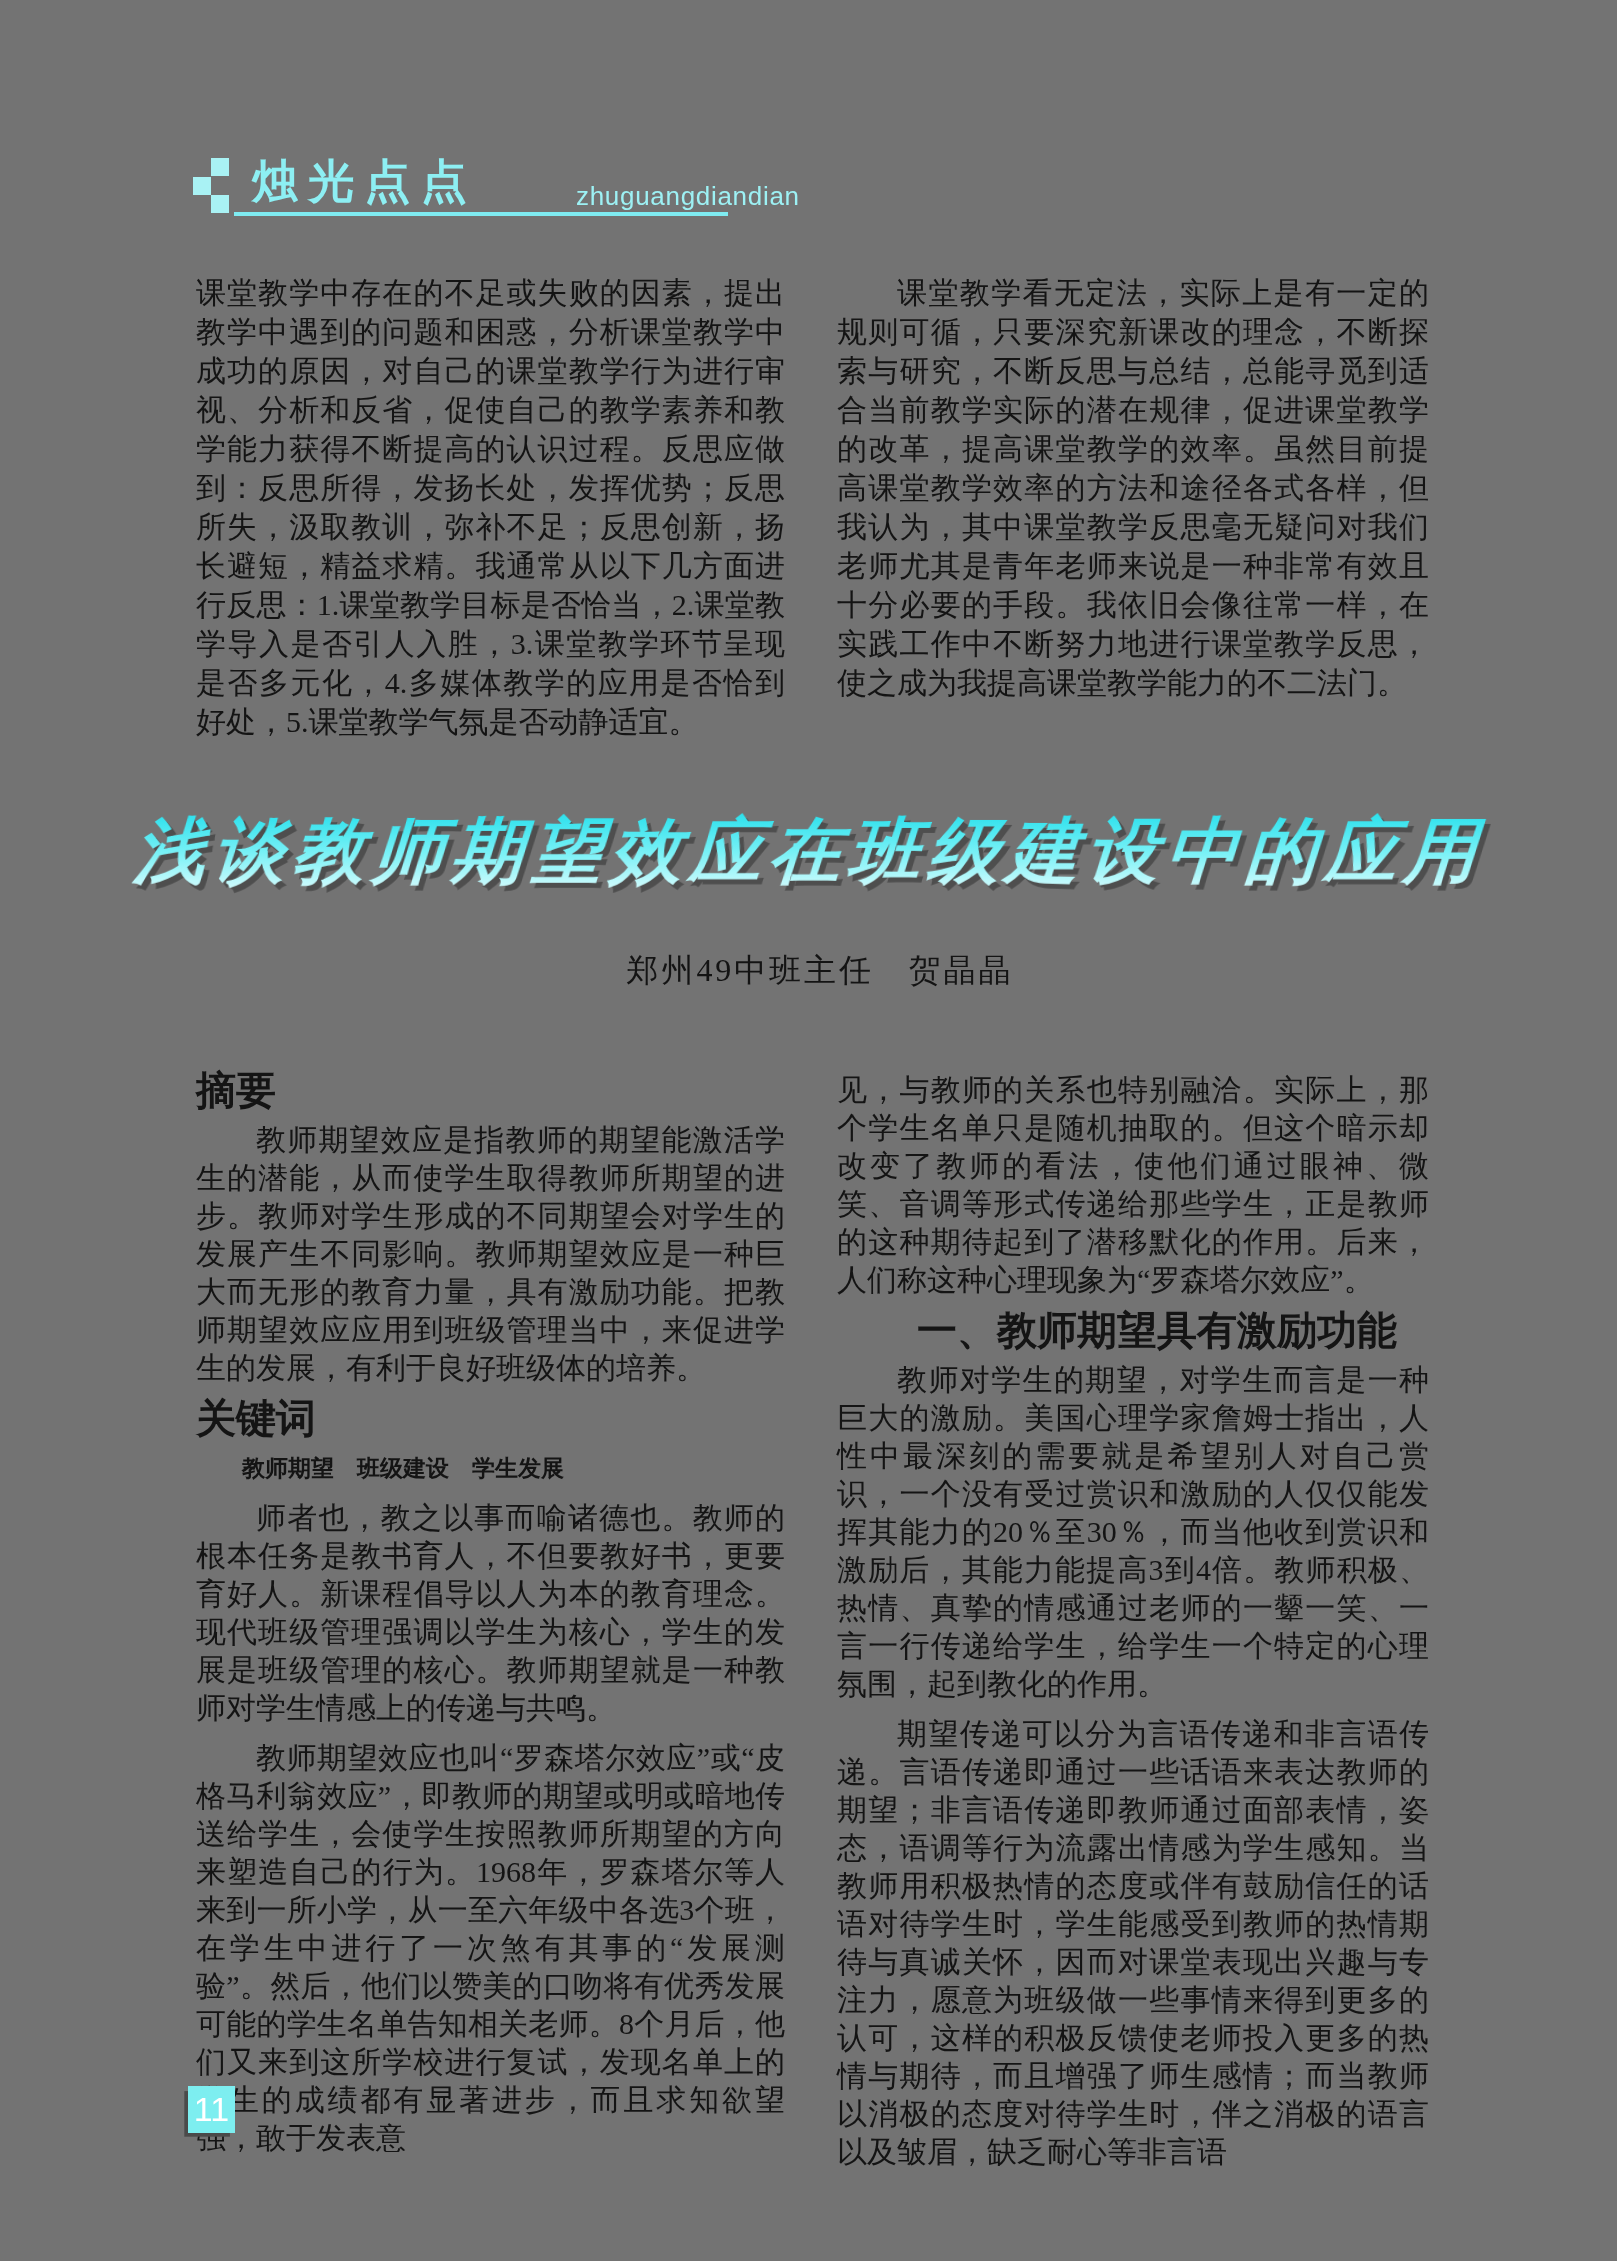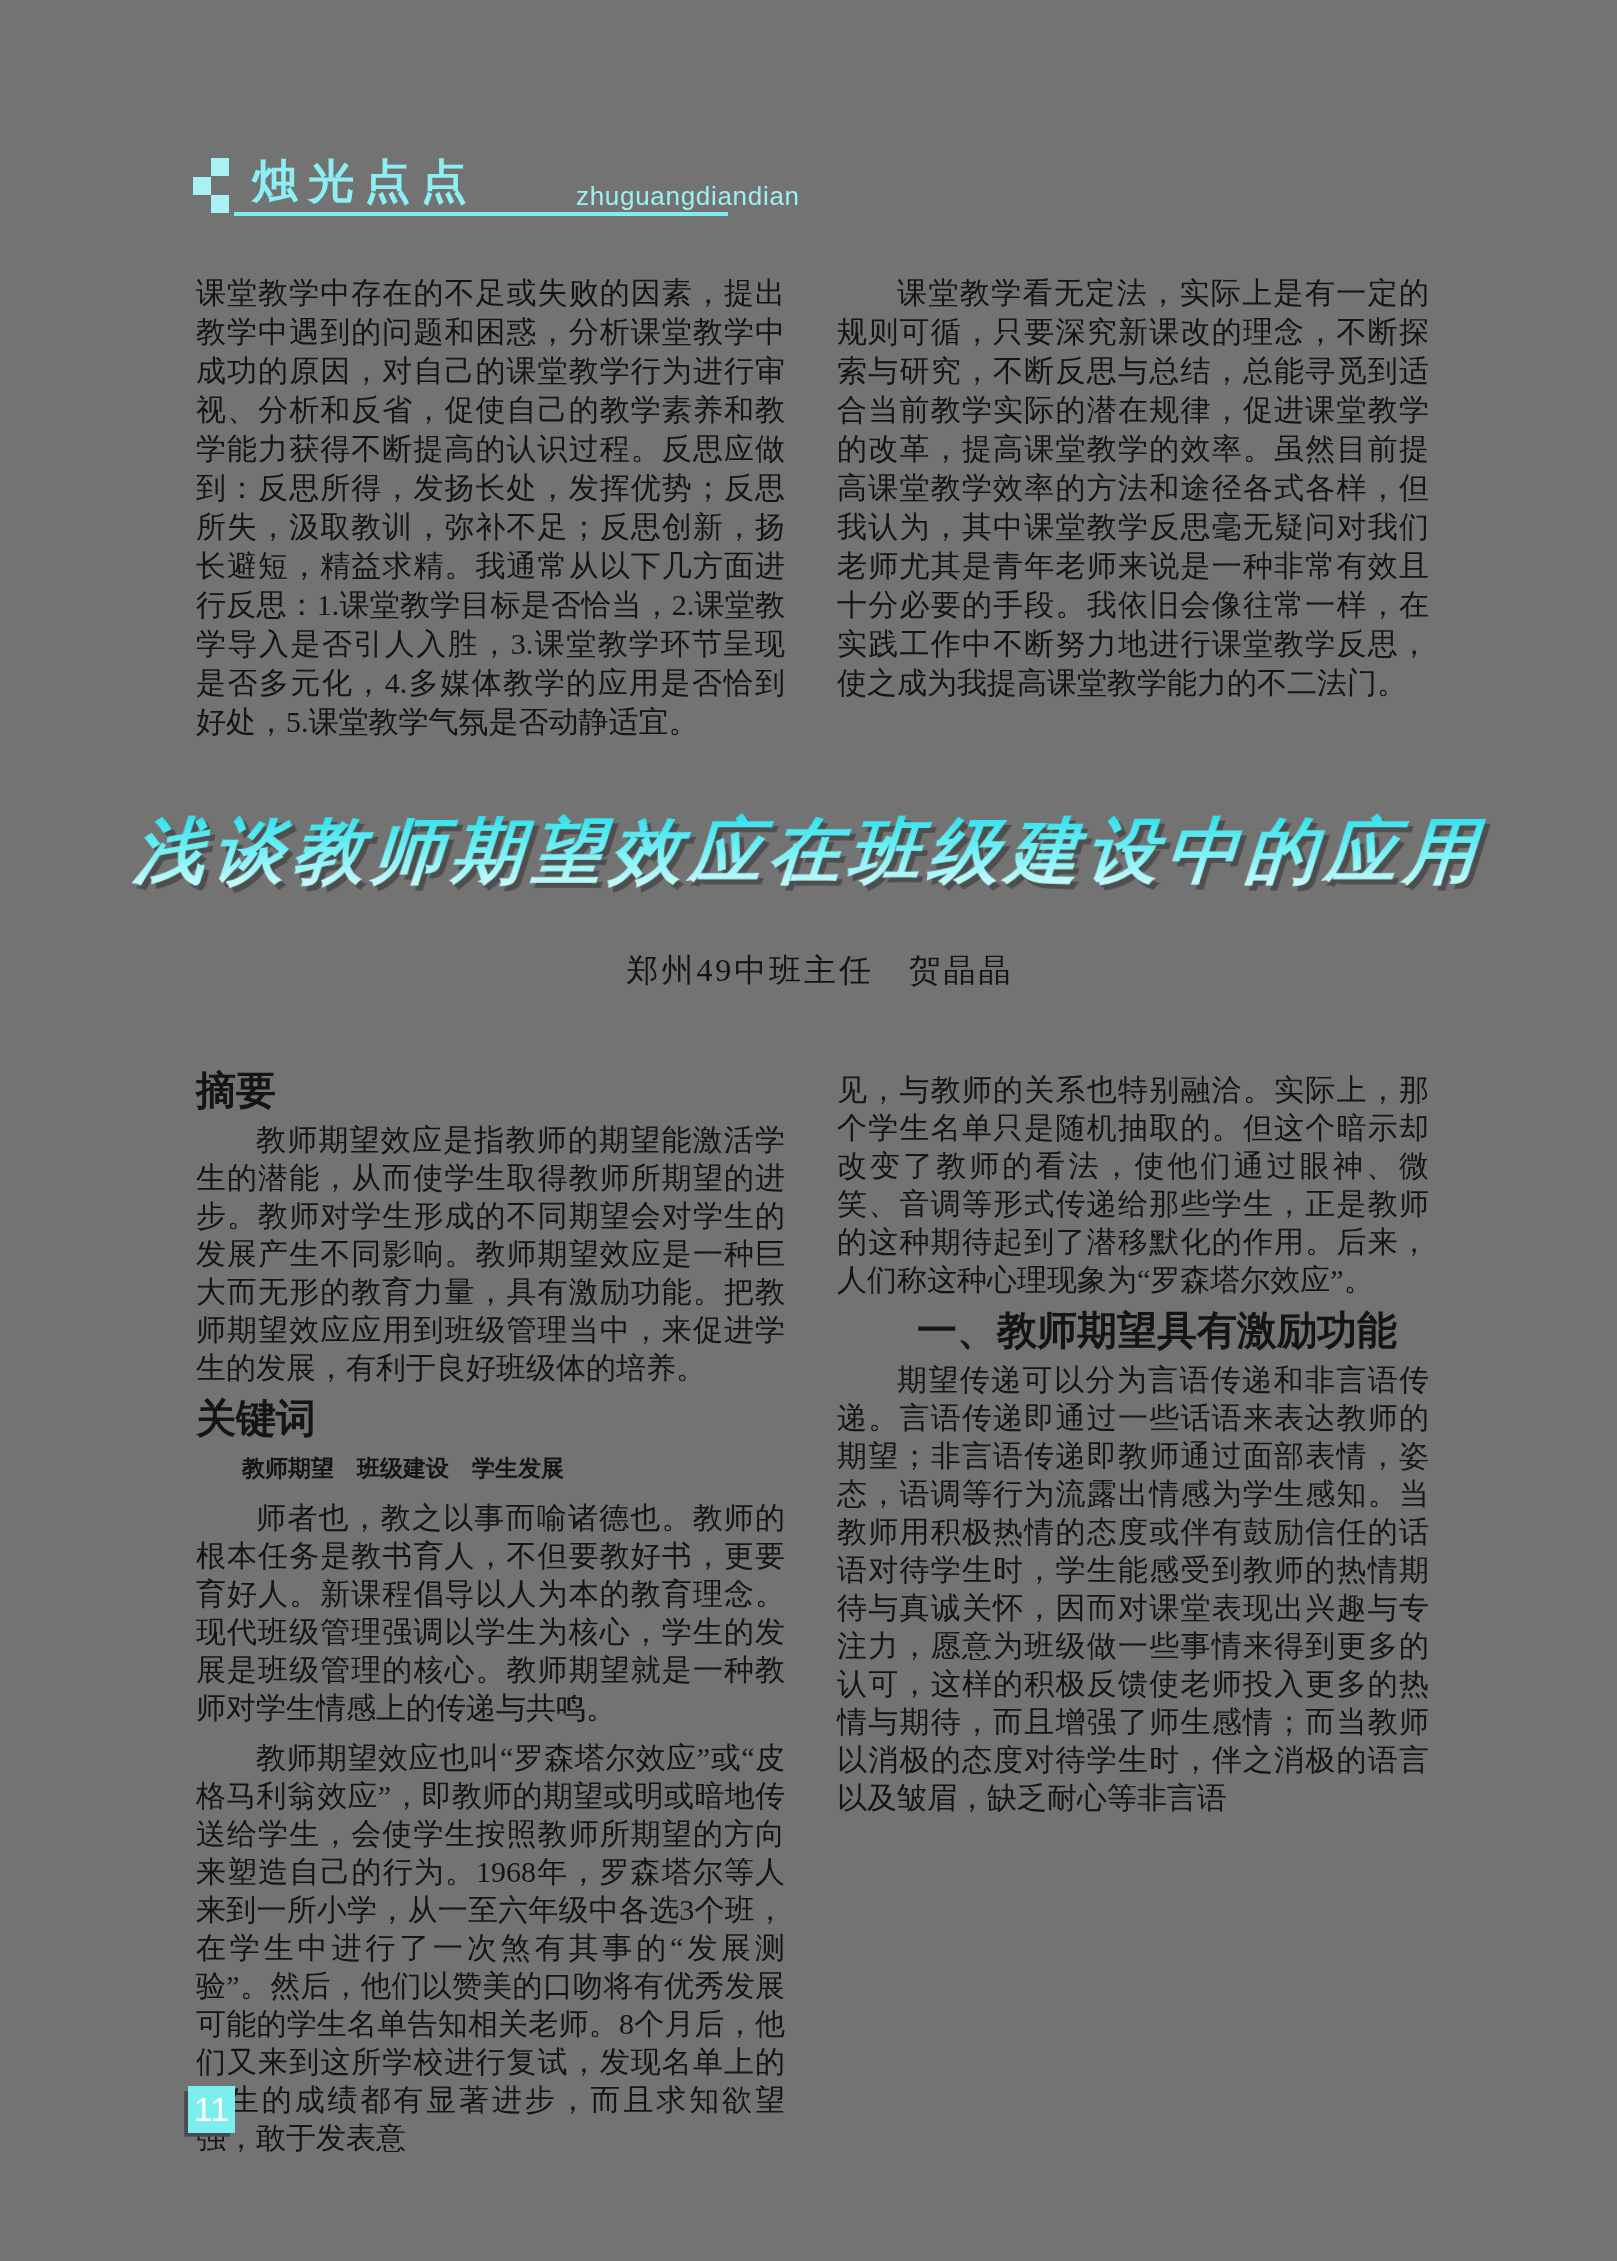--- a/index.html
+++ b/index.html
@@ -120,19 +120,20 @@
       <p class="heading">摘要</p>
       <p class="indent">教师期望效应是指教师的期望能激活学生的潜能，从而使学生取得教师所期望的进步。教师对学生形成的不同期望会对学生的发展产生不同影响。教师期望效应是一种巨大而无形的教育力量，具有激励功能。把教师期望效应应用到班级管理当中，来促进学生的发展，有利于良好班级体的培养。</p>
       <p class="heading">关键词</p>
       <p class="keywords indent">教师期望　班级建设　学生发展</p>
       <p class="indent">师者也，教之以事而喻诸德也。教师的根本任务是教书育人，不但要教好书，更要育好人。新课程倡导以人为本的教育理念。现代班级管理强调以学生为核心，学生的发展是班级管理的核心。教师期望就是一种教师对学生情感上的传递与共鸣。</p>
       <p class="indent">教师期望效应也叫“罗森塔尔效应”或“皮格马利翁效应”，即教师的期望或明或暗地传送给学生，会使学生按照教师所期望的方向来塑造自己的行为。1968年，罗森塔尔等人来到一所小学，从一至六年级中各选3个班，在学生中进行了一次煞有其事的“发展测验”。然后，他们以赞美的口吻将有优秀发展可能的学生名单告知相关老师。8个月后，他们又来到这所学校进行复试，发现名单上的学生的成绩都有显著进步，而且求知欲望强，敢于发表意</p>
     </div>
   <div class="col art-right">
       <p>见，与教师的关系也特别融洽。实际上，那个学生名单只是随机抽取的。但这个暗示却改变了教师的看法，使他们通过眼神、微笑、音调等形式传递给那些学生，正是教师的这种期待起到了潜移默化的作用。后来，人们称这种心理现象为“罗森塔尔效应”。</p>
       <p class="heading indent">一、教师期望具有激励功能</p>
+      <p class="indent">教师对学生的期望，对学生而言是一种巨大的激励。美国心理学家詹姆士指出，人性中最深刻的需要就是希望别人对自己赏识，一个没有受过赏识和激励的人仅仅能发挥其能力的20％至30％，而当他收到赏识和激励后，其能力能提高3到4倍。教师积极、热情、真挚的情感通过老师的一颦一笑、一言一行传递给学生，给学生一个特定的心理氛围，起到教化的作用。</p>
       <p class="indent">期望传递可以分为言语传递和非言语传递。言语传递即通过一些话语来表达教师的期望；非言语传递即教师通过面部表情，姿态，语调等行为流露出情感为学生感知。当教师用积极热情的态度或伴有鼓励信任的话语对待学生时，学生能感受到教师的热情期待与真诚关怀，因而对课堂表现出兴趣与专注力，愿意为班级做一些事情来得到更多的认可，这样的积极反馈使老师投入更多的热情与期待，而且增强了师生感情；而当教师以消极的态度对待学生时，伴之消极的语言以及皱眉，缺乏耐心等非言语</p>
     </div>
 
   <div class="page-badge">11</div>
 
 </div>
 
 
 </body></html>

